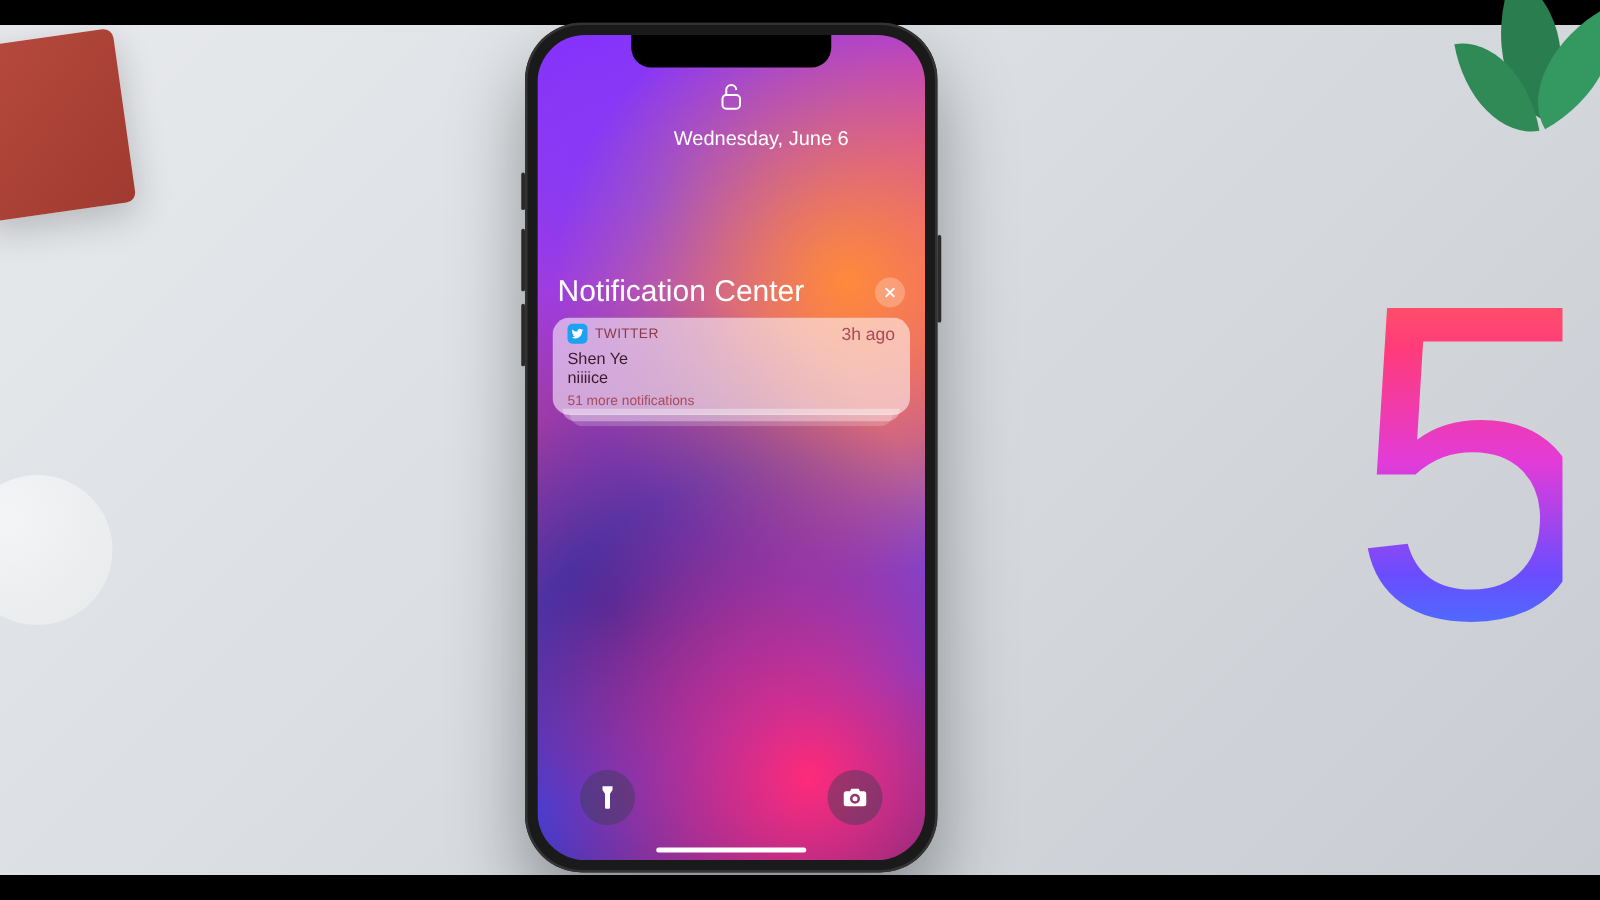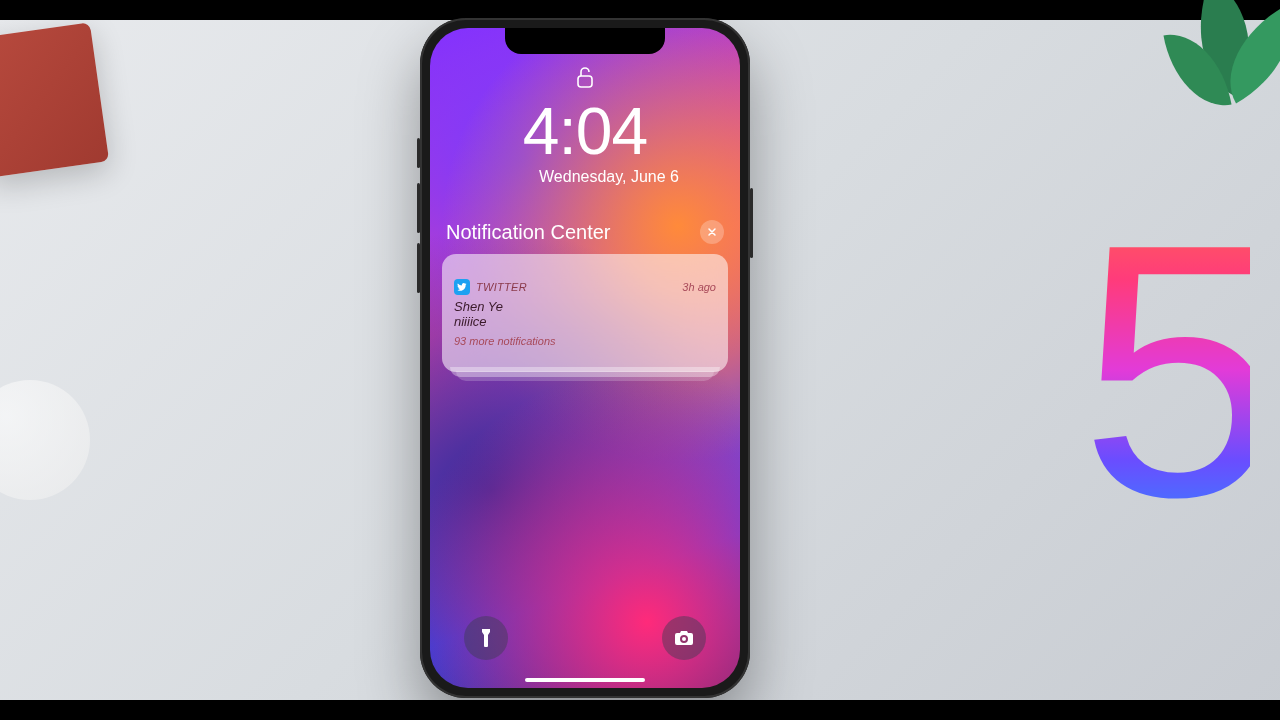--- a/index.html
+++ b/index.html
@@ -143,21 +143,21 @@
 .nc-header {
   position: absolute;
   top: 192px;
   left: 16px;
   right: 16px;
   display: flex;
   align-items: center;
   justify-content: space-between;
   color: #fff;
 }
-.nc-title { font-size: 20px; font-weight: 400; }
+.nc-title { font-size: 24px; font-weight: 400; }
 .nc-close {
   width: 24px; height: 24px;
   background: rgba(255,255,255,0.25);
   border-radius: 50%;
   display: flex; align-items:center; justify-content:center;
   font-size: 14px;
 }
 
 .notif-list {
   position: absolute;
@@ -165,42 +165,41 @@
   left: 12px;
   right: 12px;
   display: flex;
   flex-direction: column;
   gap: 14px;
 }
 .notif-card {
   background: rgba(255,255,255,0.55);
   backdrop-filter: blur(20px);
   border-radius: 14px;
-  padding: 25px 12px;
+  padding: 5px 12px;
   color: #3a1a2a;
   position: relative;
-  font-style: italic;
 }
 .notif-card.stacked::before,
 .notif-card.stacked::after {
   content:'';
   position:absolute;
   left: 6px; right: 6px;
   height: 10px;
   background: rgba(255,255,255,0.35);
   border-radius: 0 0 12px 12px;
 }
 .notif-card.stacked::before { bottom:-5px; left:8px; right:8px; }
 .notif-card.stacked::after { bottom:-9px; left:14px; right:14px; background: rgba(255,255,255,0.2); }
 .nc-row1 { display:flex; align-items:center; justify-content:space-between; margin-bottom:4px; }
 .nc-app { display:flex; align-items:center; gap:6px; font-size:11px; letter-spacing:0.3px; color:#8a3a4a; font-weight:500; }
 .app-icon { width:16px; height:16px; border-radius:4px; display:flex; align-items:center; justify-content:center; }
 .app-twitter { background:#1da1f2; }
 .app-instagram { background: linear-gradient(45deg,#fd5949,#d6249f,#285aeb); }
-.nc-time { font-size: 11px; color:#a84a5a; }
+.nc-time { font-size: 14px; color:#a84a5a; }
 .nc-title-line { font-size:13px; color:#3a1a2a; font-weight:500; }
 .nc-body { font-size:13px; color:#3a1a2a; }
 .nc-more { font-size:11px; color:#a84a5a; margin-top:6px; }
 
 .bottom-controls {
   position: absolute;
   bottom: 28px;
   width: 100%;
   display:flex;
   justify-content: space-between;
@@ -259,21 +258,20 @@
     <div class="notch"></div>
 
 
     <div class="lock-area">
       <span class="lock-icon">
         <svg width="18" height="24" viewBox="0 0 18 24">
             <path fill="none" stroke="#fff" stroke-width="1.6" d="M5 10V6a4 4 0 018 0"></path>
             <rect x="2" y="10" width="14" height="11" rx="3" fill="none" stroke="#fff" stroke-width="1.6"></rect>
           </svg>
       </span>
-      <div class="time-big">4:04</div>
       <div class="date-line">Wednesday, June 6</div>
     </div>
 
     <div class="nc-header">
       <div class="nc-title">Notification Center</div>
       <div class="nc-close">
         <svg width="10" height="10" viewBox="0 0 10 10">
             <path stroke="#fff" stroke-width="1.5" stroke-linecap="round" d="M2 2l6 6M8 2l-6 6"></path>
           </svg>
       </div>
@@ -288,21 +286,21 @@
               <svg width="10" height="10" viewBox="0 0 24 24">
                   <path fill="#fff" d="M23 4.9a9 9 0 01-2.6.7 4.5 4.5 0 002-2.5 9 9 0 01-2.9 1.1 4.5 4.5 0 00-7.7 4.1A12.8 12.8 0 012 3.8a4.5 4.5 0 001.4 6 4.5 4.5 0 01-2-.6v.1a4.5 4.5 0 003.6 4.4 4.5 4.5 0 01-2 .1 4.5 4.5 0 004.2 3.1A9 9 0 011 19a12.7 12.7 0 006.9 2c8.3 0 12.8-6.9 12.8-12.8v-.6A9 9 0 0023 4.9z"></path>
                 </svg>
             </span>
             <span>TWITTER</span>
           </div>
           <span class="nc-time">3h ago</span>
         </div>
         <div class="nc-title-line">Shen Ye</div>
         <div class="nc-body">niiiice</div>
-        <div class="nc-more">93 more notifications</div>
+        <div class="nc-more">51 more notifications</div>
       </div>
 
 
     </div>
 
     <div class="bottom-controls">
       <div class="ctrl-btn">
         <svg width="16" height="20" viewBox="0 0 16 20">
             <path fill="#fff" d="M4 1h8v3l-2 3v11a1 1 0 01-1 1H7a1 1 0 01-1-1V7L4 4V1zm3 8h2v3H7z"></path>
           </svg>

